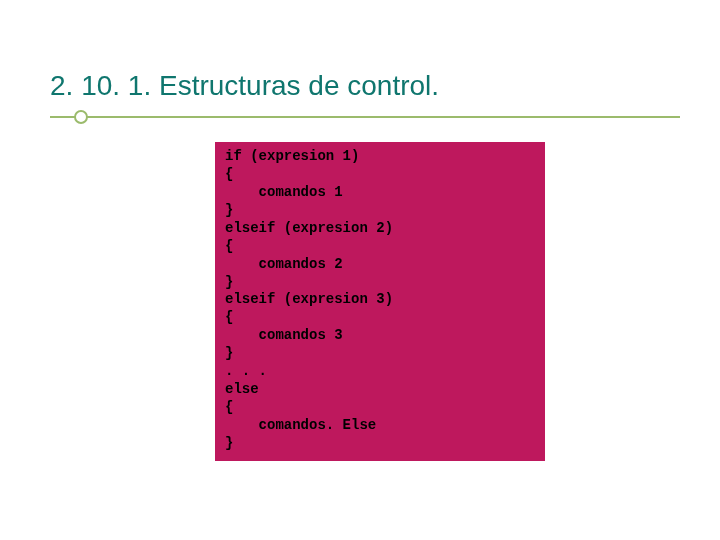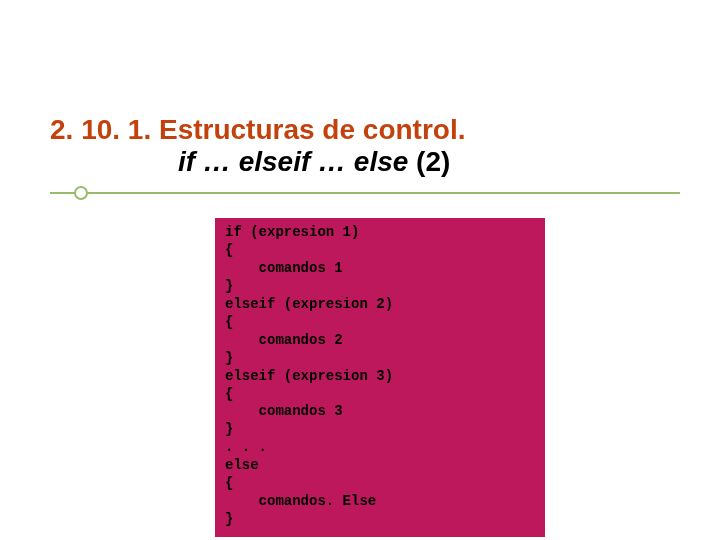--- a/index.html
+++ b/index.html
@@ -15,24 +15,23 @@
     width: 100%;
     height: 100%;
     padding: 70px 40px 30px 50px;
     position: relative;
   }
   .title-block {
     margin-bottom: 8px;
   }
   .title-line1 {
     font-size: 28px;
-    font-weight: bold;
-    color: #c2410c;
+    font-weight: normal;
+    color: #0f766e;
     line-height: 1.15;
-    margin-top: 44px;
   }
   .title-line2 {
     font-size: 28px;
     font-weight: bold;
     font-style: italic;
     color: #000000;
     line-height: 1.15;
     padding-left: 128px;
   }
   .title-line2 .nonitalic {
@@ -75,23 +74,20 @@
     white-space: pre;
   }
 </style>
 </head>
 <body>
 
 <div class="slide">
 
   <div class="title-block">
     <div class="title-line1">2. 10. 1. Estructuras de control.</div>
-    <div class="title-line2">
-      <span>if … elseif … else</span><span class="nonitalic"> (2)</span>
-    </div>
   </div>
 
   <div class="rule-wrap">
     <div class="rule-line"></div>
     <div class="rule-dot"></div>
   </div>
 
   <div class="code-box"><span>if (expresion 1)</span>
 <span>{</span>
 <span>    comandos 1</span>

